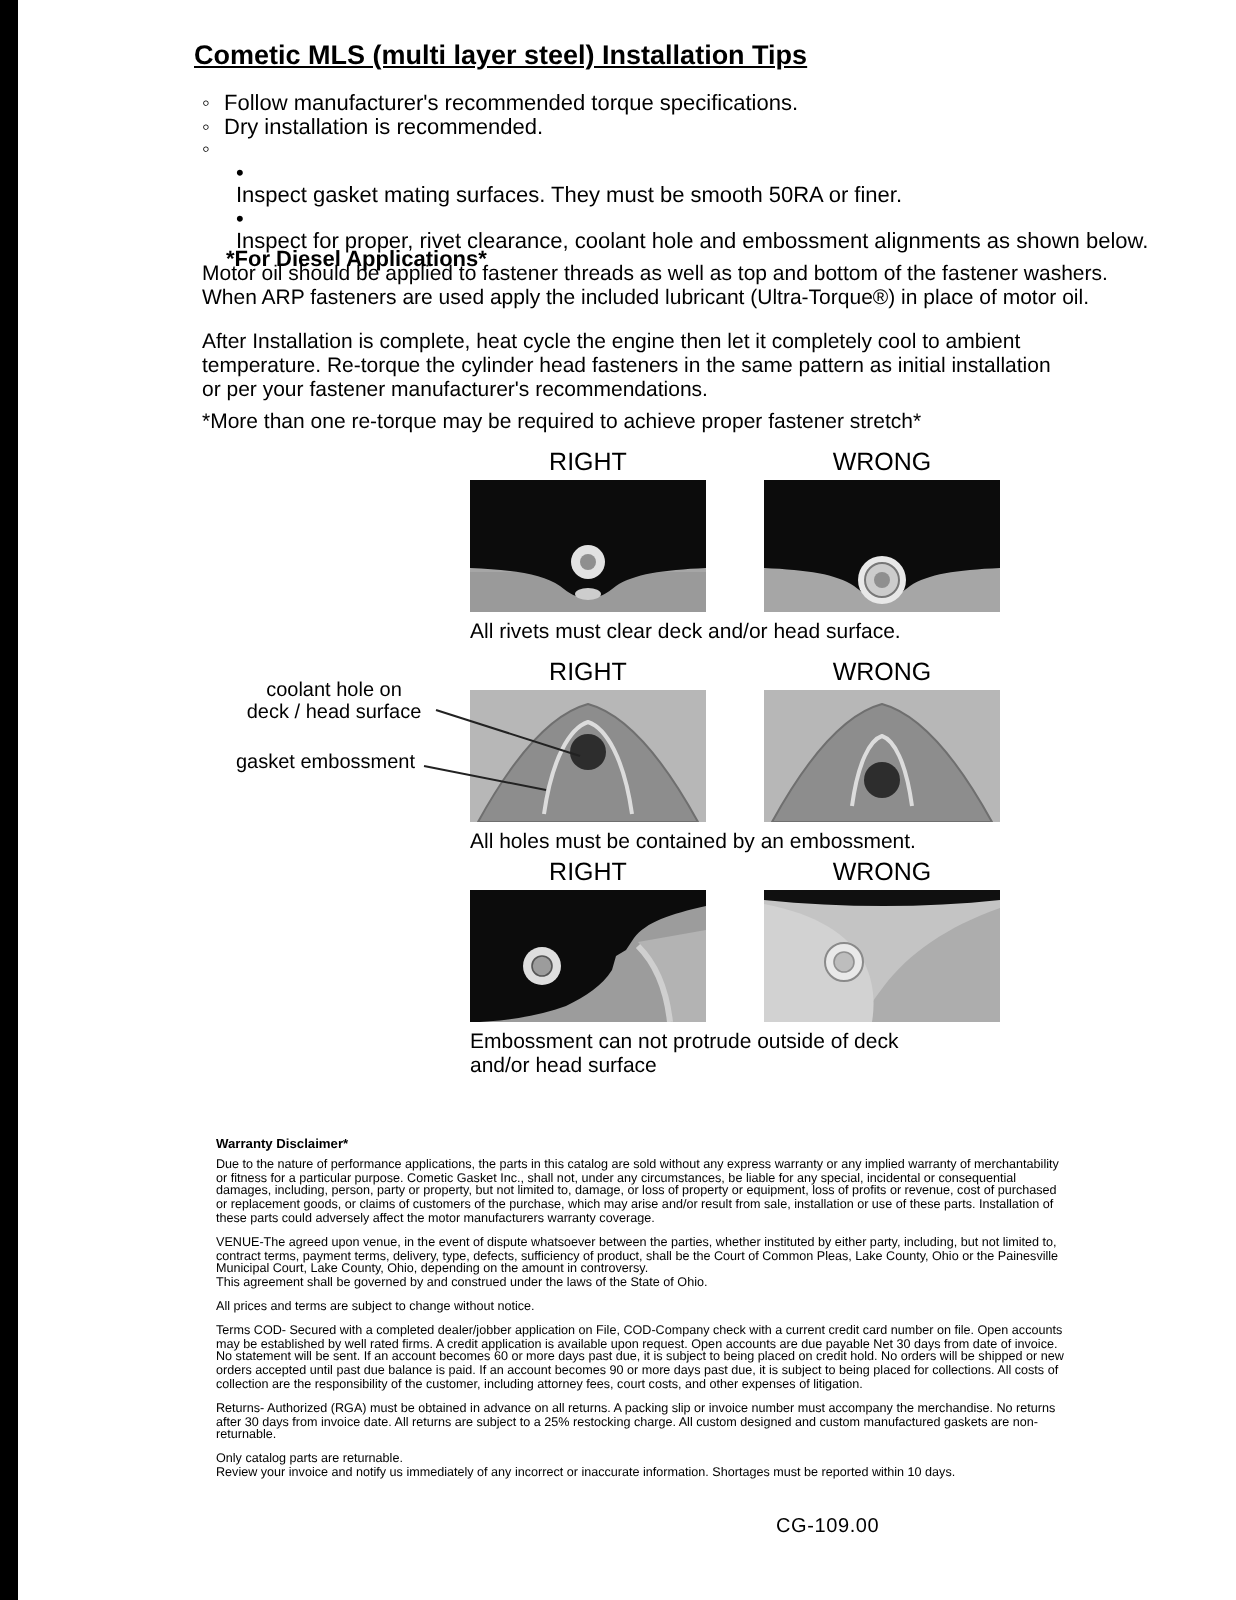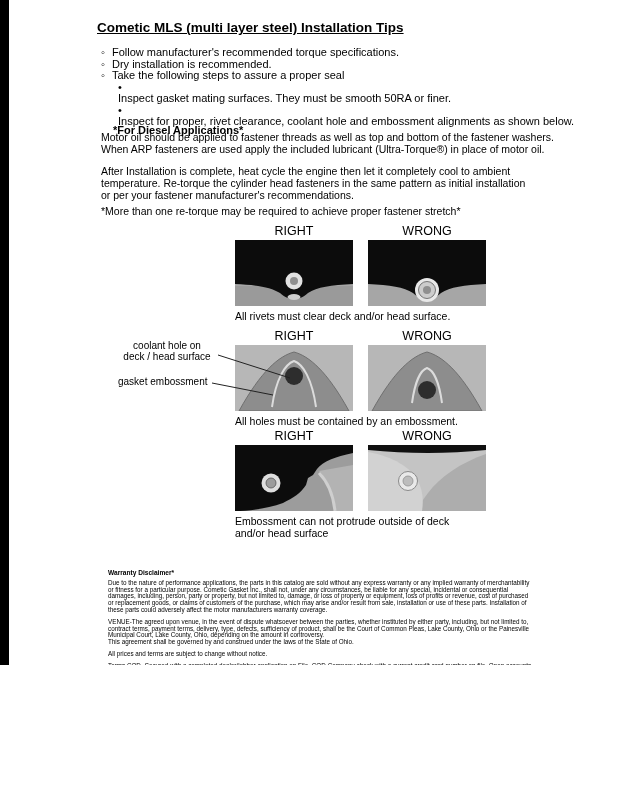--- a/index.html
+++ b/index.html
@@ -1,17 +1,17 @@
 <!DOCTYPE html>
 <html><head>
 <meta charset="utf-8">
 <style>
   html,body { margin:0; padding:0; background:#ffffff; }
   .page {
-    position:relative; width:618px; height:665px; background:#ffffff;
+    position:relative; width:618px; height:800px; background:#ffffff;
     font-family:"Liberation Sans", sans-serif; color:#000; overflow:hidden;
   }
   .left-bar { position:absolute; left:0; top:0; width:9px; height:800px; background:#000; }
 
   .title {
     position:absolute; left:97px; top:20px; margin:0;
     font-size:13.5px; font-weight:bold; text-decoration:underline;
   }
 
   .tips { position:absolute; left:101px; top:47px; font-size:11px; line-height:11.5px; }
@@ -22,21 +22,21 @@
   .marker.f::before { content:"•"; }
 
   .diesel-h { position:absolute; left:101px; top:112px; margin:12px; font-size:11px; font-weight:bold; }
   .para { position:absolute; left:101px; margin:0; width:475px; font-size:10.5px; line-height:11.8px; white-space:pre-line; }
   .p1 { top:132px; }
   .p2 { top:166px; }
   .p3 { top:206px; }
 
   .dg-row { position:absolute; left:235px; width:260px; }
   .row1 { top:224px; } .row2 { top:329px; } .row3 { top:429px; }
-  .dg-imgs { display:flex; gap:15px; }
+  .dg-imgs { display:flex; gap:29px; }
   .dg-col { width:118px; }
   .dg-head { text-align:center; font-size:12.5px; margin-bottom:2px; }
   svg.dg { display:block; width:118px; height:66px; }
   .dg-caption { font-size:10.5px; margin-top:4px; white-space:pre-line; }
 
   .ann { position:absolute; font-size:10px; line-height:11px; white-space:pre-line; }
   .ann1 { left:116px; top:340px; width:102px; text-align:center; }
   .ann2 { left:118px; top:376px; }
   .lines { position:absolute; left:210px; top:345px; }
 
@@ -58,21 +58,20 @@
     <div class="li">
       <span class="marker o"></span>
       <span>Follow manufacturer's recommended torque specifications.</span>
     </div>
     <div class="li">
       <span class="marker o"></span>
       <span>Dry installation is recommended.</span>
     </div>
     <div class="li">
       <span class="marker o"></span>
-      <span>Take the following steps to assure a proper seal</span>
     </div>
     <div class="li sub">
       <span class="marker f"></span>
       <span>Inspect gasket mating surfaces.  They must be smooth 50RA or finer.</span>
     </div>
     <div class="li sub">
       <span class="marker f"></span>
       <span>Inspect for proper, rivet clearance, coolant hole and embossment alignments as shown below.</span>
     </div>
   </div>

